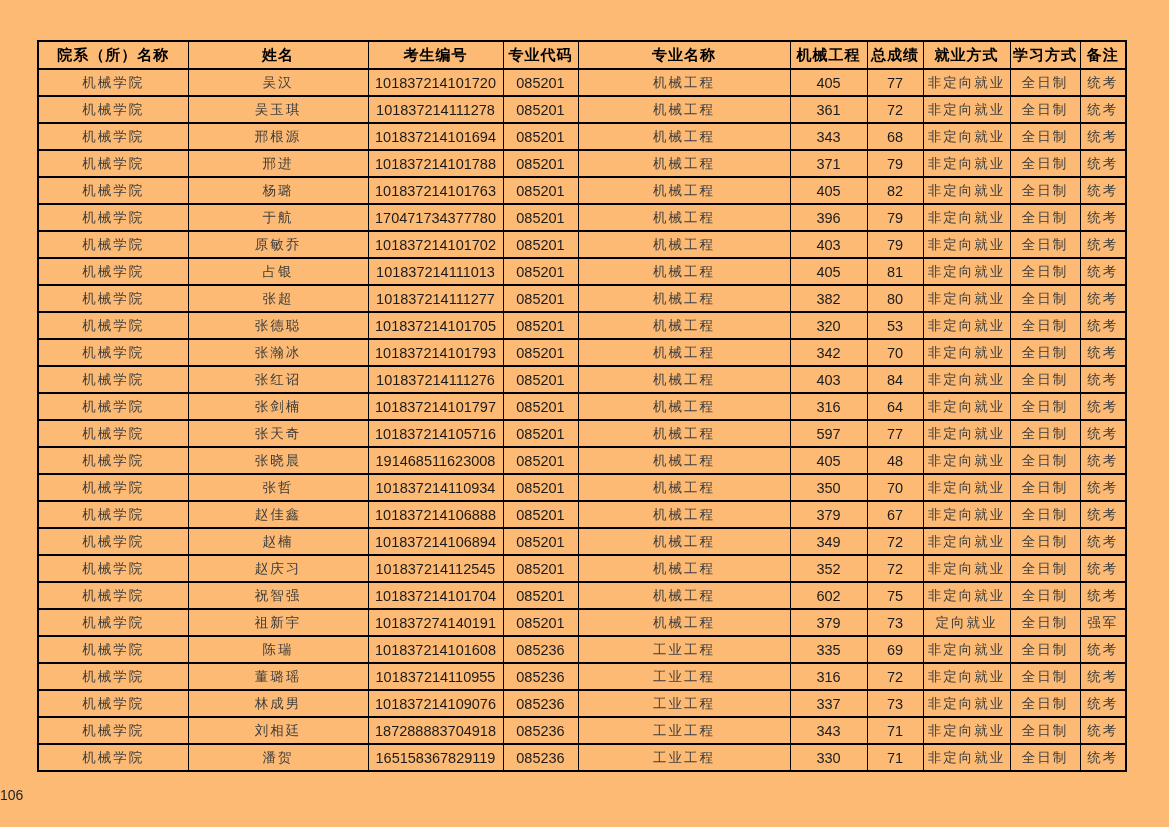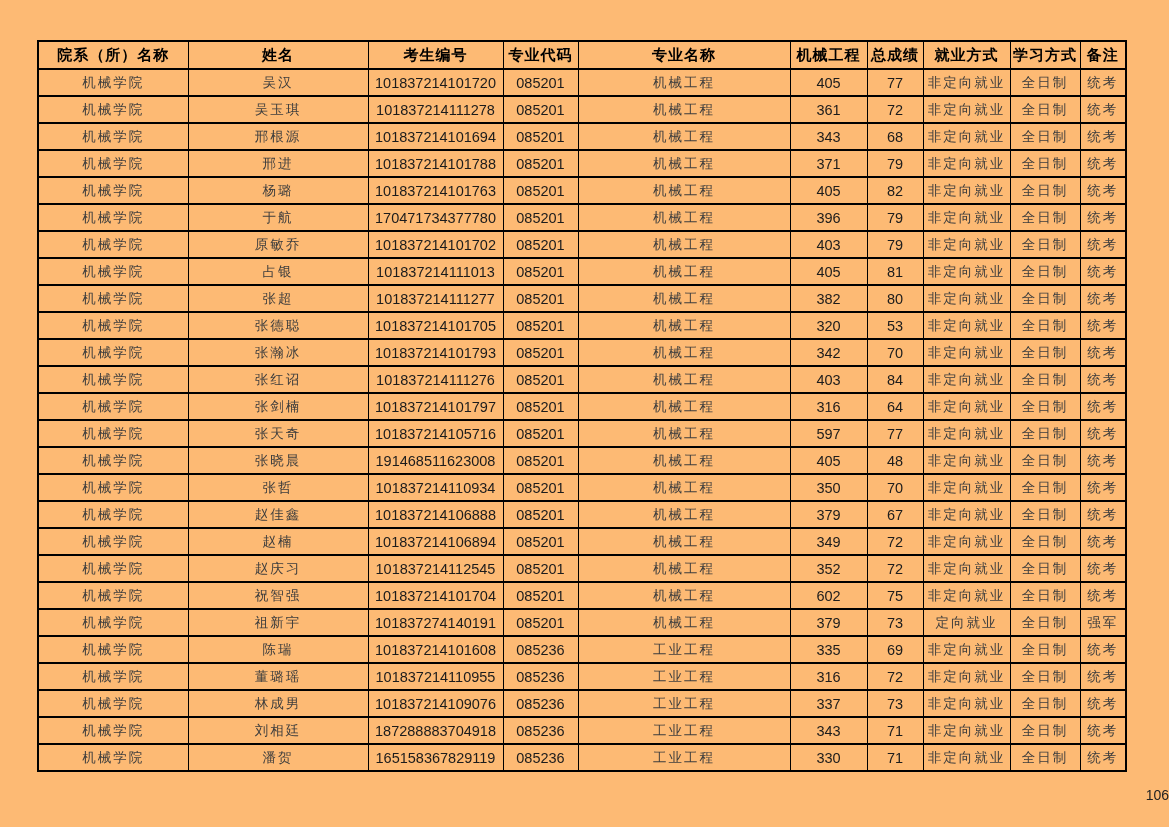--- a/index.html
+++ b/index.html
@@ -56,21 +56,21 @@
   .admission-table td.num {
     font-size: 14.5px;
     color: #1c1c1c;
     letter-spacing: 0;
   }
   .page-footer {
     position: absolute;
     top: 787px;
     left: 0;
     width: 100%;
-    text-align: right;
+    text-align: left;
     font-size: 14px;
     color: #222222;
   }
 </style>
 </head>
 <body>
 
 <div class="page">
 
   <table class="admission-table">

